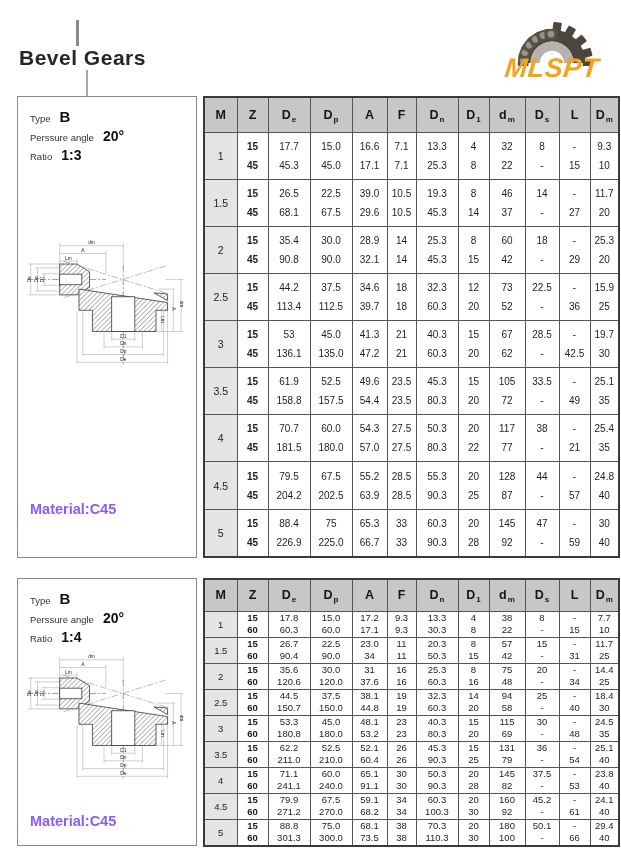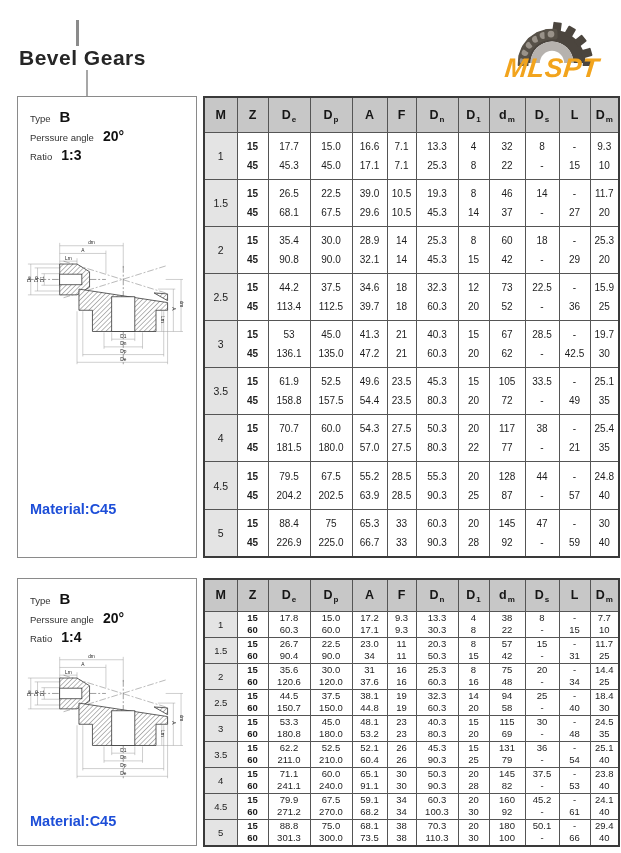--- a/index.html
+++ b/index.html
@@ -22,21 +22,21 @@
 
   .info{position:absolute;left:17px;top:0;width:180px;height:100%;border:1px solid #8a8a8a;background:#fff;box-sizing:border-box;}
   .spec{padding:11px 0 0 12px;}
   .spec-row{display:flex;align-items:baseline;margin-bottom:3px;}
   .spec-lbl{font-size:9.5px;color:#333;margin-right:9px;}
   .spec-val{font-weight:bold;font-size:14px;color:#111;}
   .spec-val.type{font-size:15px;}
   .drawing{position:absolute;left:3px;width:172px;}
   #sec0 .drawing{top:142px;}
   #sec1 .drawing{top:74px;}
-  .material{position:absolute;left:12px;font-weight:bold;font-size:14.5px;color:#1d4ed8;}
+  .material{position:absolute;left:12px;font-weight:bold;font-size:14.5px;color:#8b5cf6;}
   #sec0 .material{top:404px;}
   #sec1 .material{top:234px;}
 
   
   table.gear-table{position:absolute;left:203px;top:0;width:415px;height:100%;border-collapse:collapse;table-layout:fixed;background:#fff;border:2px solid #3a3a3a;}
   .gear-table th,.gear-table td{border:1px solid #555;text-align:center;vertical-align:middle;padding:0;}
   .gear-table thead th{background:#c7c7c7;font-weight:bold;font-size:12.5px;color:#161616;}
   #sec0 .gear-table thead tr{height:35px;}
   #sec1 .gear-table thead tr{height:32px;}
   .h-sub{font-size:8px;position:relative;top:3px;margin-left:1px;font-weight:bold;}

